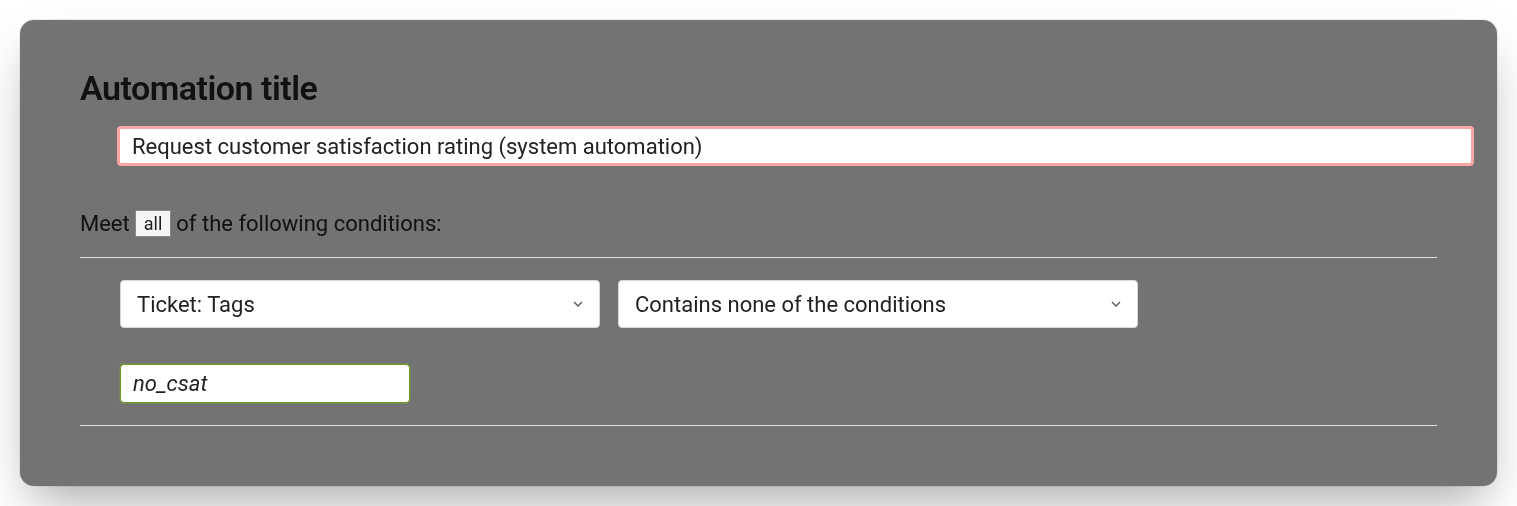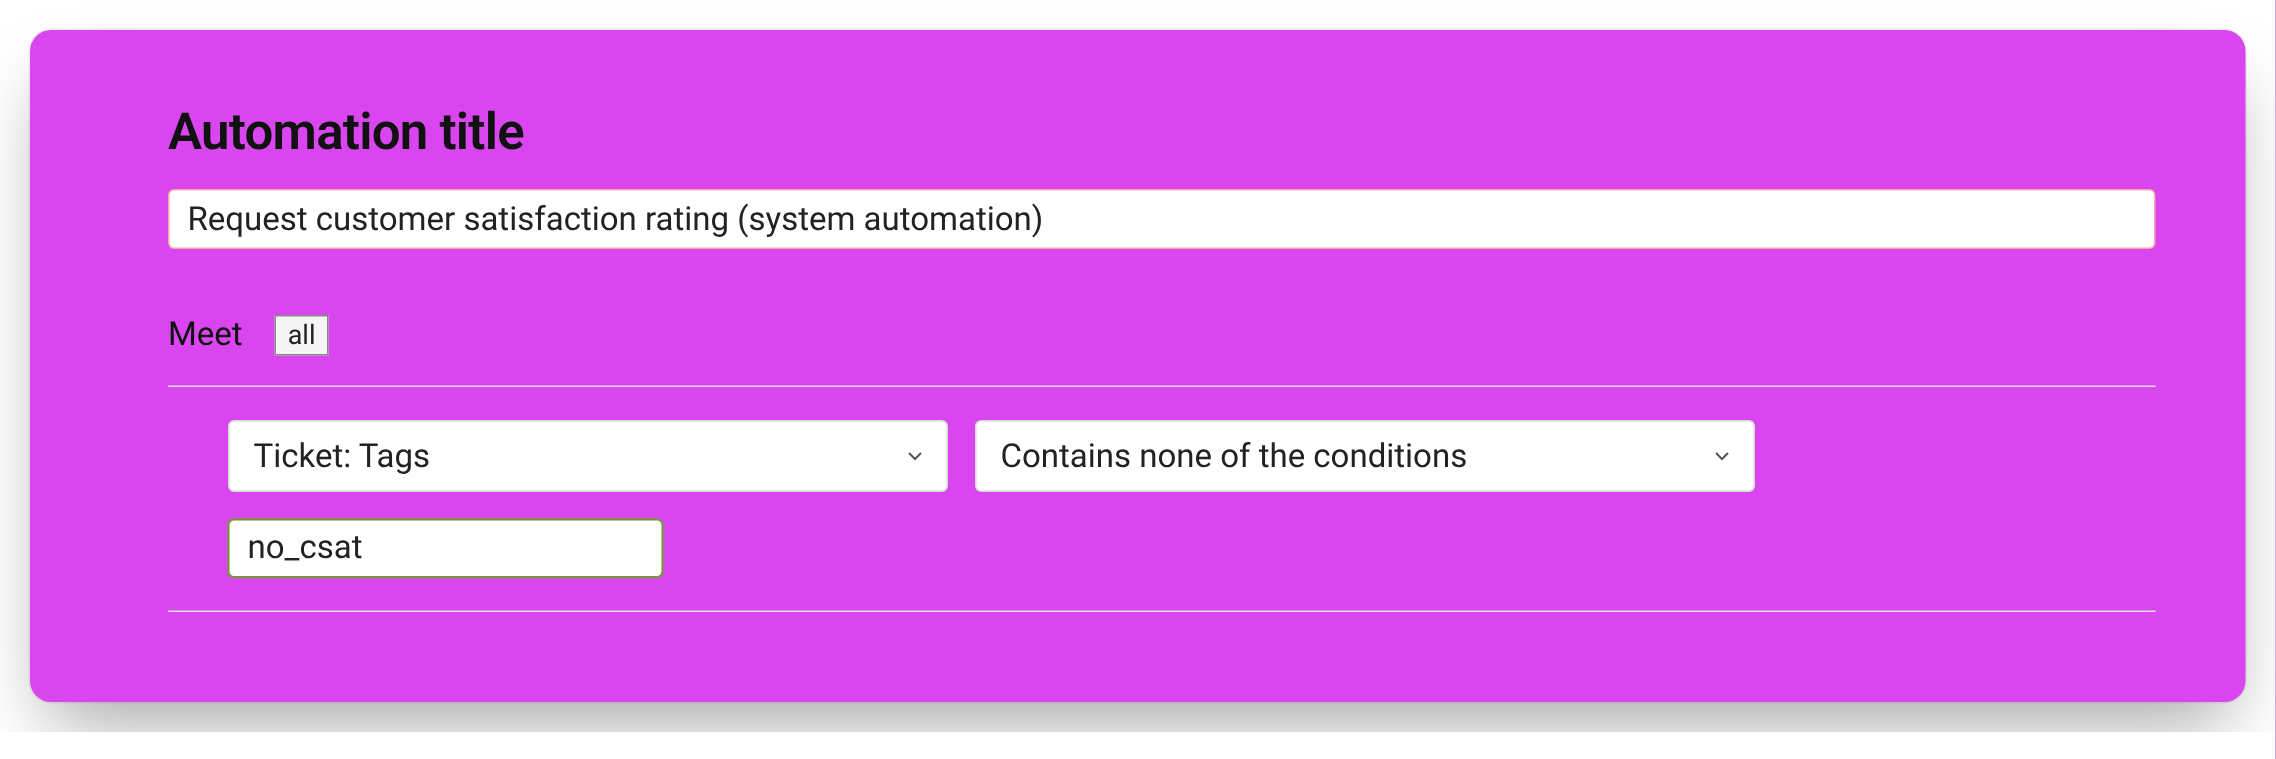--- a/index.html
+++ b/index.html
@@ -7,50 +7,51 @@
       margin: 0;
       padding: 0;
     }
     body {
       font-family: -apple-system, BlinkMacSystemFont, "Segoe UI", Roboto, Helvetica, Arial, sans-serif;
       background: #ffffff;
       padding: 20px;
     }
     .card {
       width: 1477px;
-      background: #d946ef;
+      background: #737373;
       border-radius: 14px;
       box-shadow: 0 0 0 1px rgba(0,0,0,0.06), 0 25px 50px -12px rgba(0,0,0,0.35);
-      padding: 48px 60px 60px 92px;
+      padding: 48px 60px 60px 60px;
     }
     .heading {
       font-size: 34px;
       font-weight: 600;
       color: #111;
       margin-bottom: 18px;
       letter-spacing: -0.5px;
     }
     .title-input {
       width: 100%;
       height: 40px;
-      border: 1px solid #fca5a5;
+      border: 3px solid #fca5a5;
       border-radius: 4px;
       padding: 0 12px;
       font-size: 22px;
       color: #222;
       font-family: inherit;
       background: #fff;
+      margin-left: 37px;
     }
     .conditions-label {
       margin-top: 44px;
       font-size: 22px;
       color: #111;
       display: flex;
       align-items: center;
-      gap: 21px;
+      gap: 5px;
     }
     .all-badge {
       display: inline-block;
       border: 1px solid #888;
       background: #f5f5f5;
       padding: 1px 8px;
       font-size: 18px;
       line-height: 1.3;
       color: #222;
     }
@@ -92,22 +93,23 @@
       position: absolute;
       right: 14px;
       top: 50%;
       transform: translateY(-50%);
       pointer-events: none;
       width: 16px;
       height: 16px;
       color: #555;
     }
     .tag-row {
-      margin-top: 18px;
+      margin-top: 36px;
       padding-left: 40px;
+      font-style: italic;
     }
     .tag-input {
       display: inline-block;
       border: 1px solid #6a9a23;
       box-shadow: 0 0 0 1px rgba(120,170,50,0.35);
       border-radius: 4px;
       padding: 6px 12px;
       font-size: 22px;
       color: #222;
       min-width: 290px;
@@ -124,20 +126,21 @@
 
 <div class="card">
 
   <h1 class="heading">Automation title</h1>
 
   <input type="text" class="title-input" value="Request customer satisfaction rating (system automation)" style="">
 
   <div class="conditions-label">
     <span>Meet</span>
     <span class="all-badge">all</span>
+    <span>of the following conditions:</span>
   </div>
 
   <hr class="divider">
 
   <div class="condition-row">
     <div class="select-wrap">
       <button type="button" class="select-field field-a">Ticket: Tags</button>
       <svg class="chevron" viewBox="0 0 24 24" fill="none" stroke="currentColor" stroke-width="2">
         <polyline points="6 9 12 15 18 9"></polyline>
       </svg>

